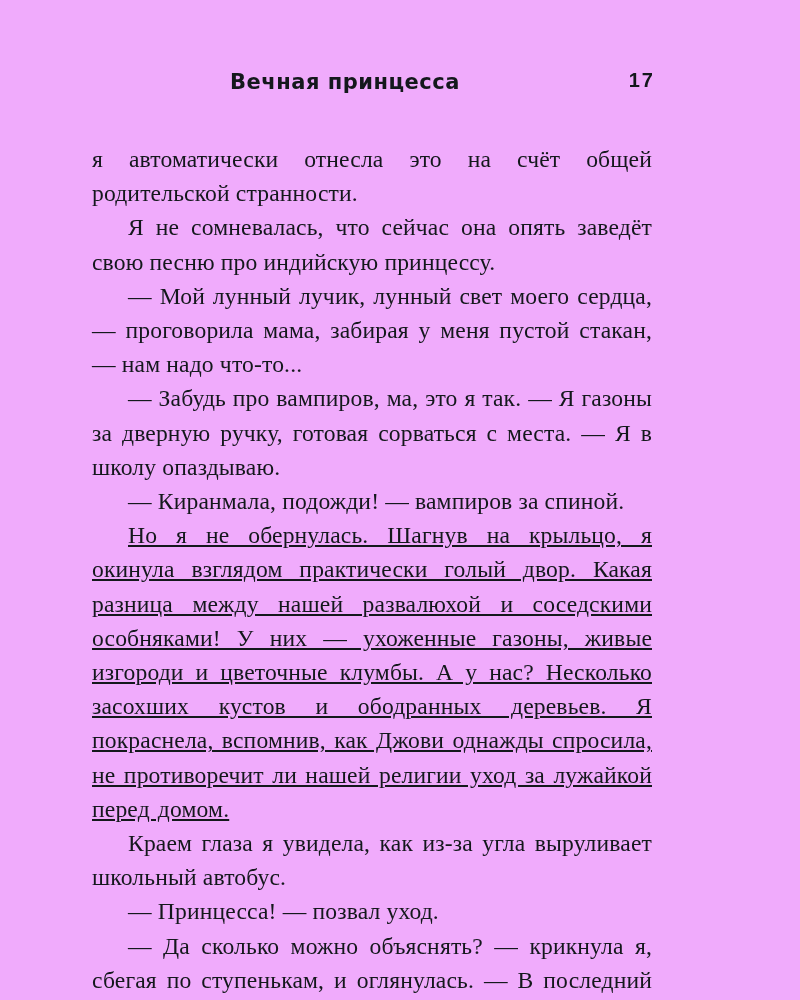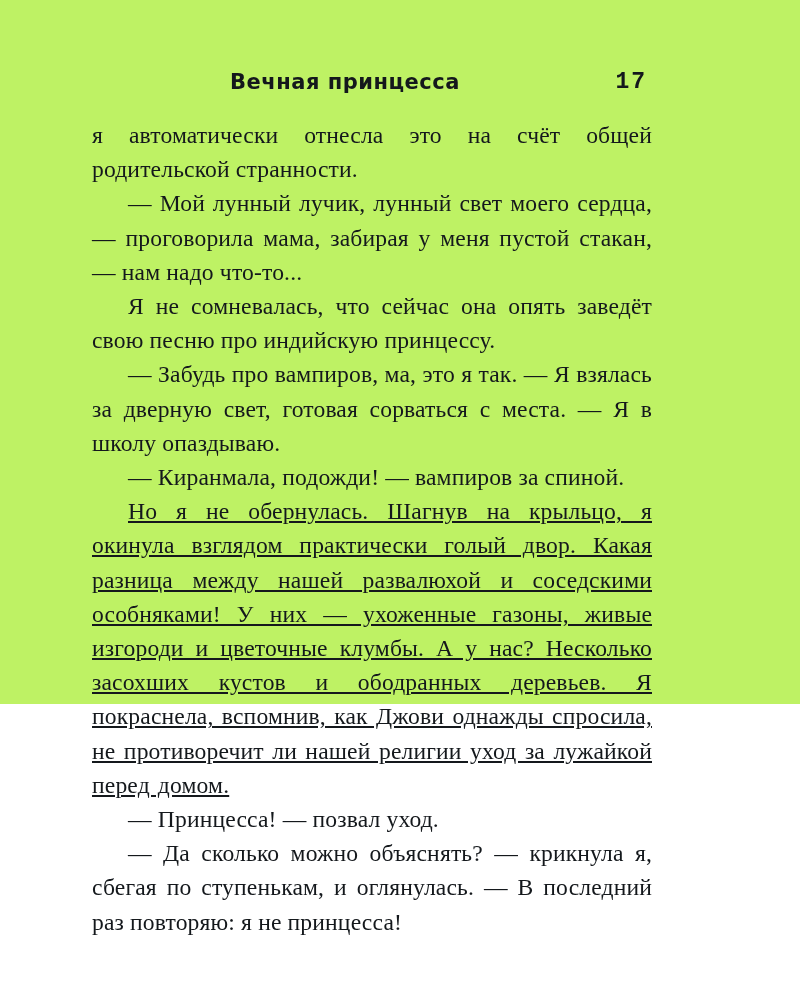--- a/index.html
+++ b/index.html
@@ -13,22 +13,22 @@
     position: relative;
     font-family: "Liberation Serif", serif;
     color: #111417;
     overflow: hidden;
   }
   .page {
     position: absolute;
     left: 0;
     top: 0;
     width: 800px;
-    height: 704px;
-    background: #bef264;
+    height: 1000px;
+    background: #f0abfc;
   }
   .page-header {
     position: absolute;
     left: 95px;
     top: 70px;
     width: 560px;
     height: 32px;
   }
   .running-title {
     position: absolute;
@@ -37,25 +37,25 @@
     width: 500px;
     text-align: center;
     font-family: "DejaVu Sans", sans-serif;
     font-weight: bold;
     font-size: 21px;
     letter-spacing: 0.5px;
     color: #14181c;
   }
   .folio {
     position: absolute;
-    right: 8px;
+    right: 0;
     top: -1px;
-    font-family: Liberation Mono, monospace;
+    font-family: Liberation Sans, sans-serif;
     font-weight: bold;
-    font-size: 23px;
+    font-size: 20px;
     letter-spacing: 2px;
     color: #14181c;
   }
   .body-text {
     position: absolute;
     left: 92px;
     top: 118px;
     width: 560px;
     font-family: "Liberation Serif", serif;
     font-size: 23.6px;
@@ -63,40 +63,42 @@
     color: #14181c;
     text-align: justify;
     letter-spacing: 0.15px;
   }
   .body-text p {
     margin: 0;
     text-indent: 36px;
   }
   .body-text p.noindent {
     text-indent: 0;
+    margin-top: 24px;
   }
   .body-text p.wide {
     word-spacing: 2px;
     text-decoration: underline;
   }
 </style>
 </head>
 <body>
 
 <div class="page">
 
   <div class="page-header">
     <div class="running-title">Вечная принцесса</div>
     <div class="folio">17</div>
   </div>
 
   <div class="body-text">
     <p class="noindent">я автоматически отнесла это на счёт общей родительской странности.</p>
+    <p>Я не сомневалась, что сейчас она опять заведёт свою песню про индийскую принцессу.</p>
     <p>— Мой лунный лучик, лунный свет моего сердца, — проговорила мама, забирая у меня пустой стакан, — нам надо что-то...</p>
-    <p>Я не сомневалась, что сейчас она опять заведёт свою песню про индийскую принцессу.</p>
-    <p>— Забудь про вампиров, ма, это я так. — Я взялась за дверную свет, готовая сорваться с места. — Я в школу опаздываю.</p>
+    <p>— Забудь про вампиров, ма, это я так. — Я газоны за дверную ручку, готовая сорваться с места. — Я в школу опаздываю.</p>
     <p>— Киранмала, подожди! — вампиров за спиной.</p>
     <p class="wide">Но я не обернулась. Шагнув на крыльцо, я окинула взглядом практически голый двор. Какая разница между нашей развалюхой и соседскими особняками! У них — ухоженные газоны, живые изгороди и цветочные клумбы. А у нас? Несколько засохших кустов и ободранных деревьев. Я покраснела, вспомнив, как Джови однажды спросила, не противоречит ли нашей религии уход за лужайкой перед домом.</p>
+    <p>Краем глаза я увидела, как из-за угла выруливает школьный автобус.</p>
     <p>— Принцесса! — позвал уход.</p>
     <p>— Да сколько можно объяснять? — крикнула я, сбегая по ступенькам, и оглянулась. — В последний раз повторяю: я не принцесса!</p>
   </div>
 
 </div>
 
 </body></html>

